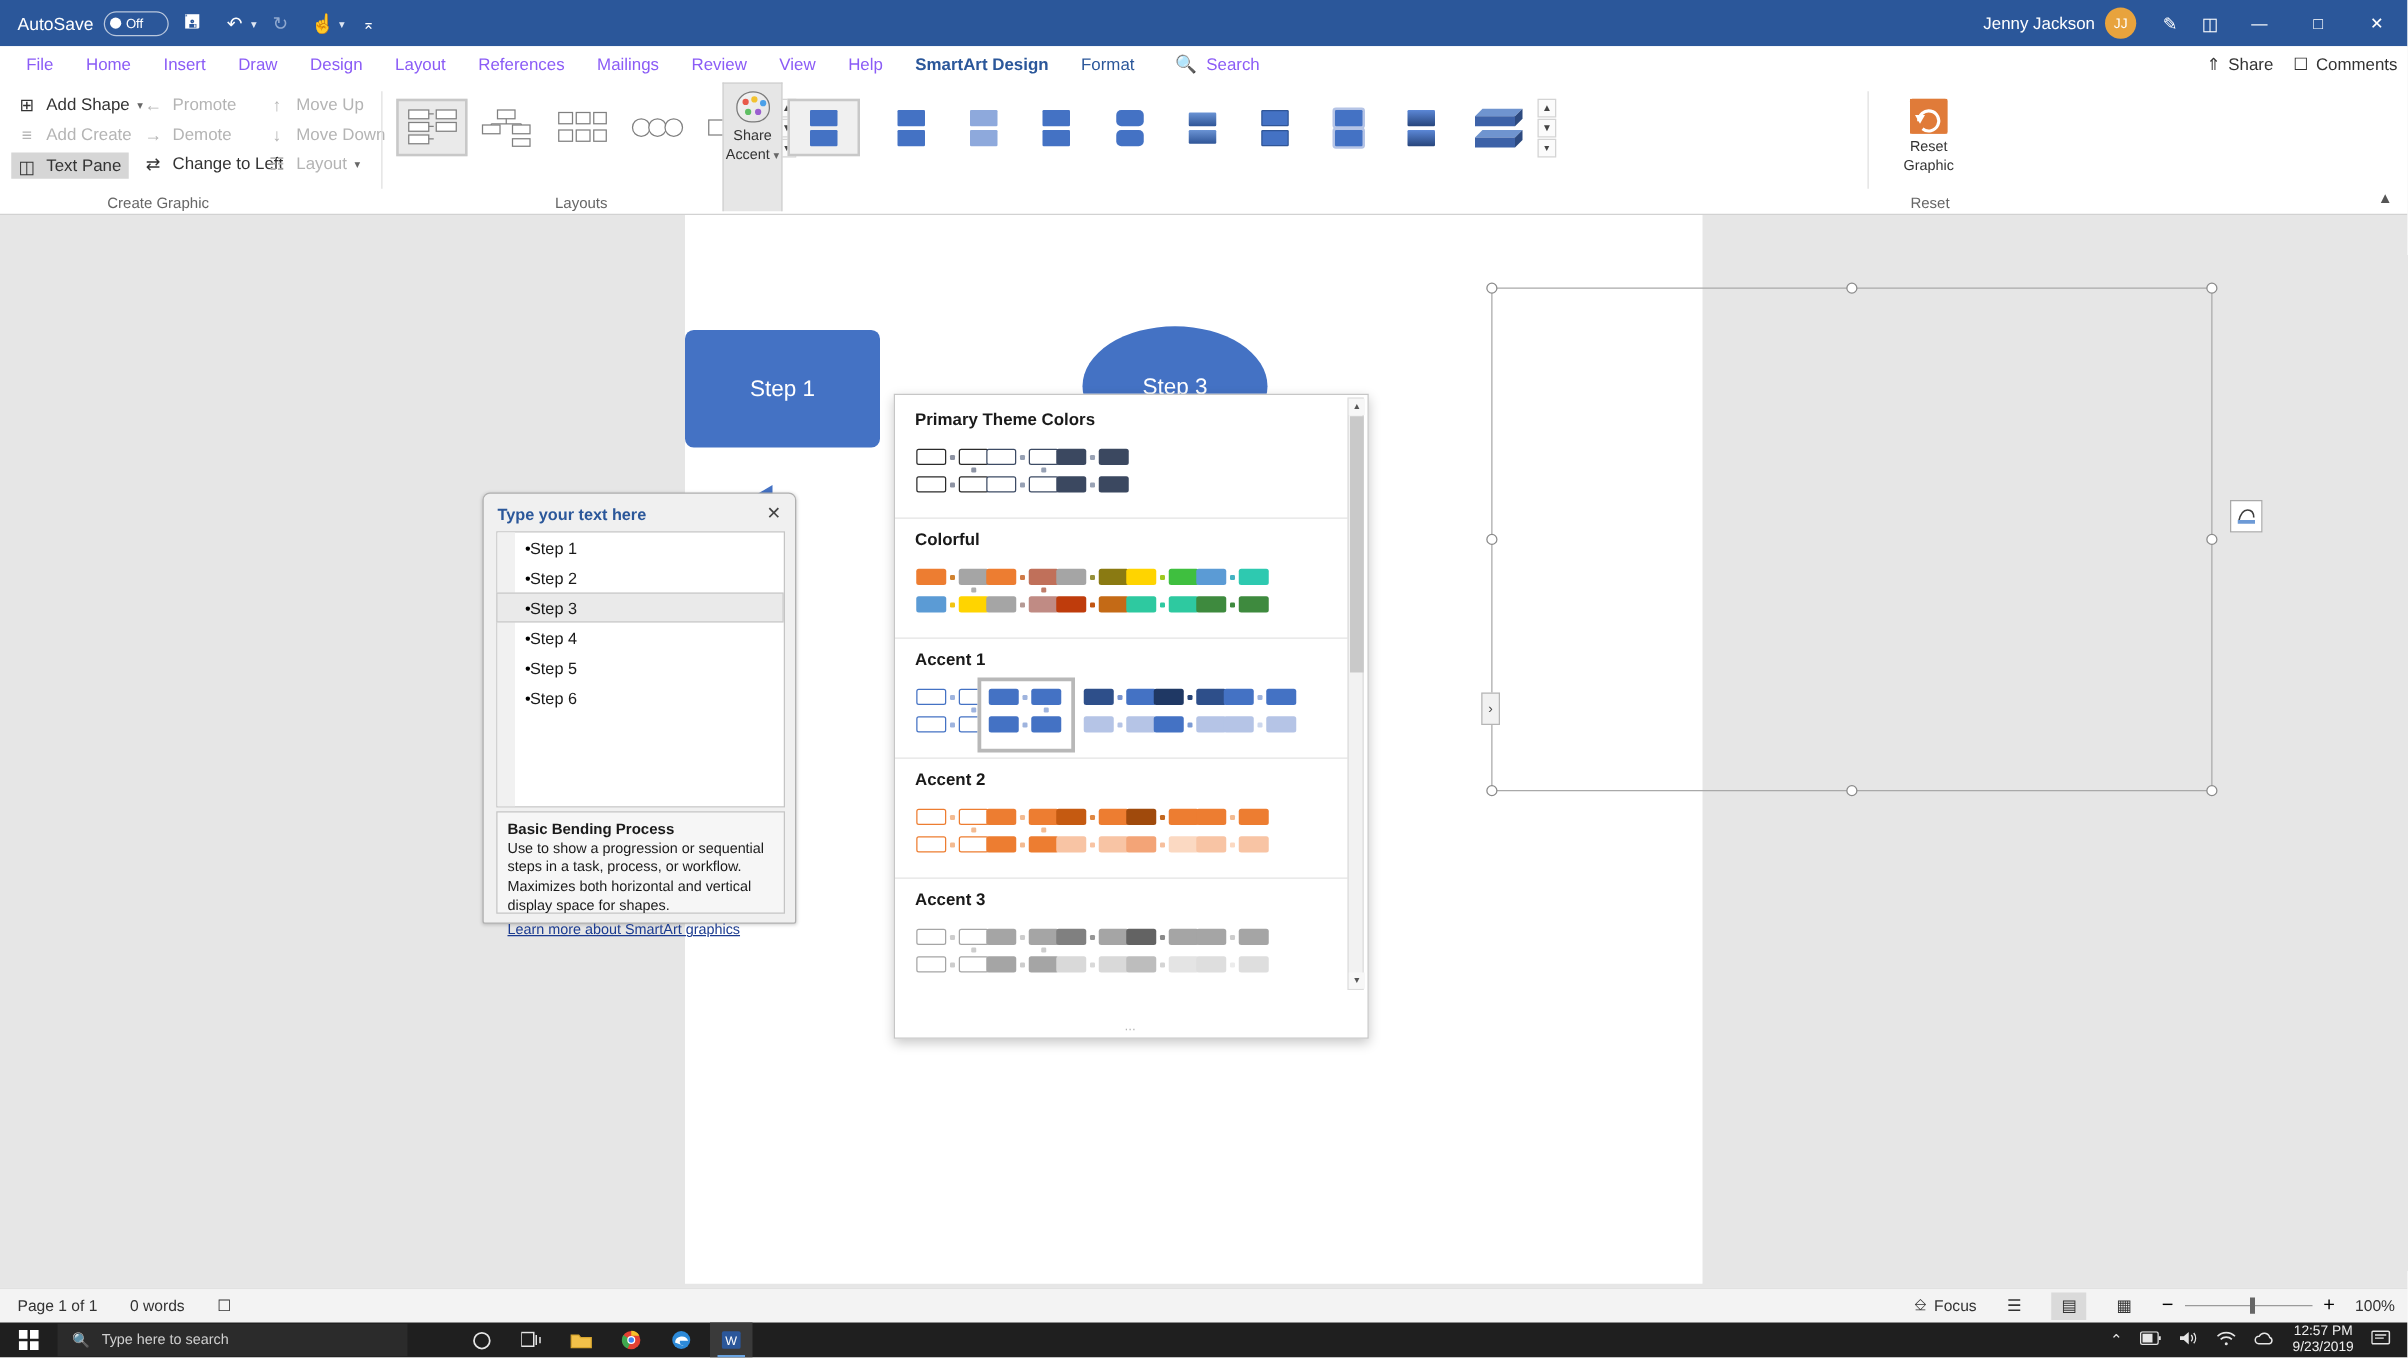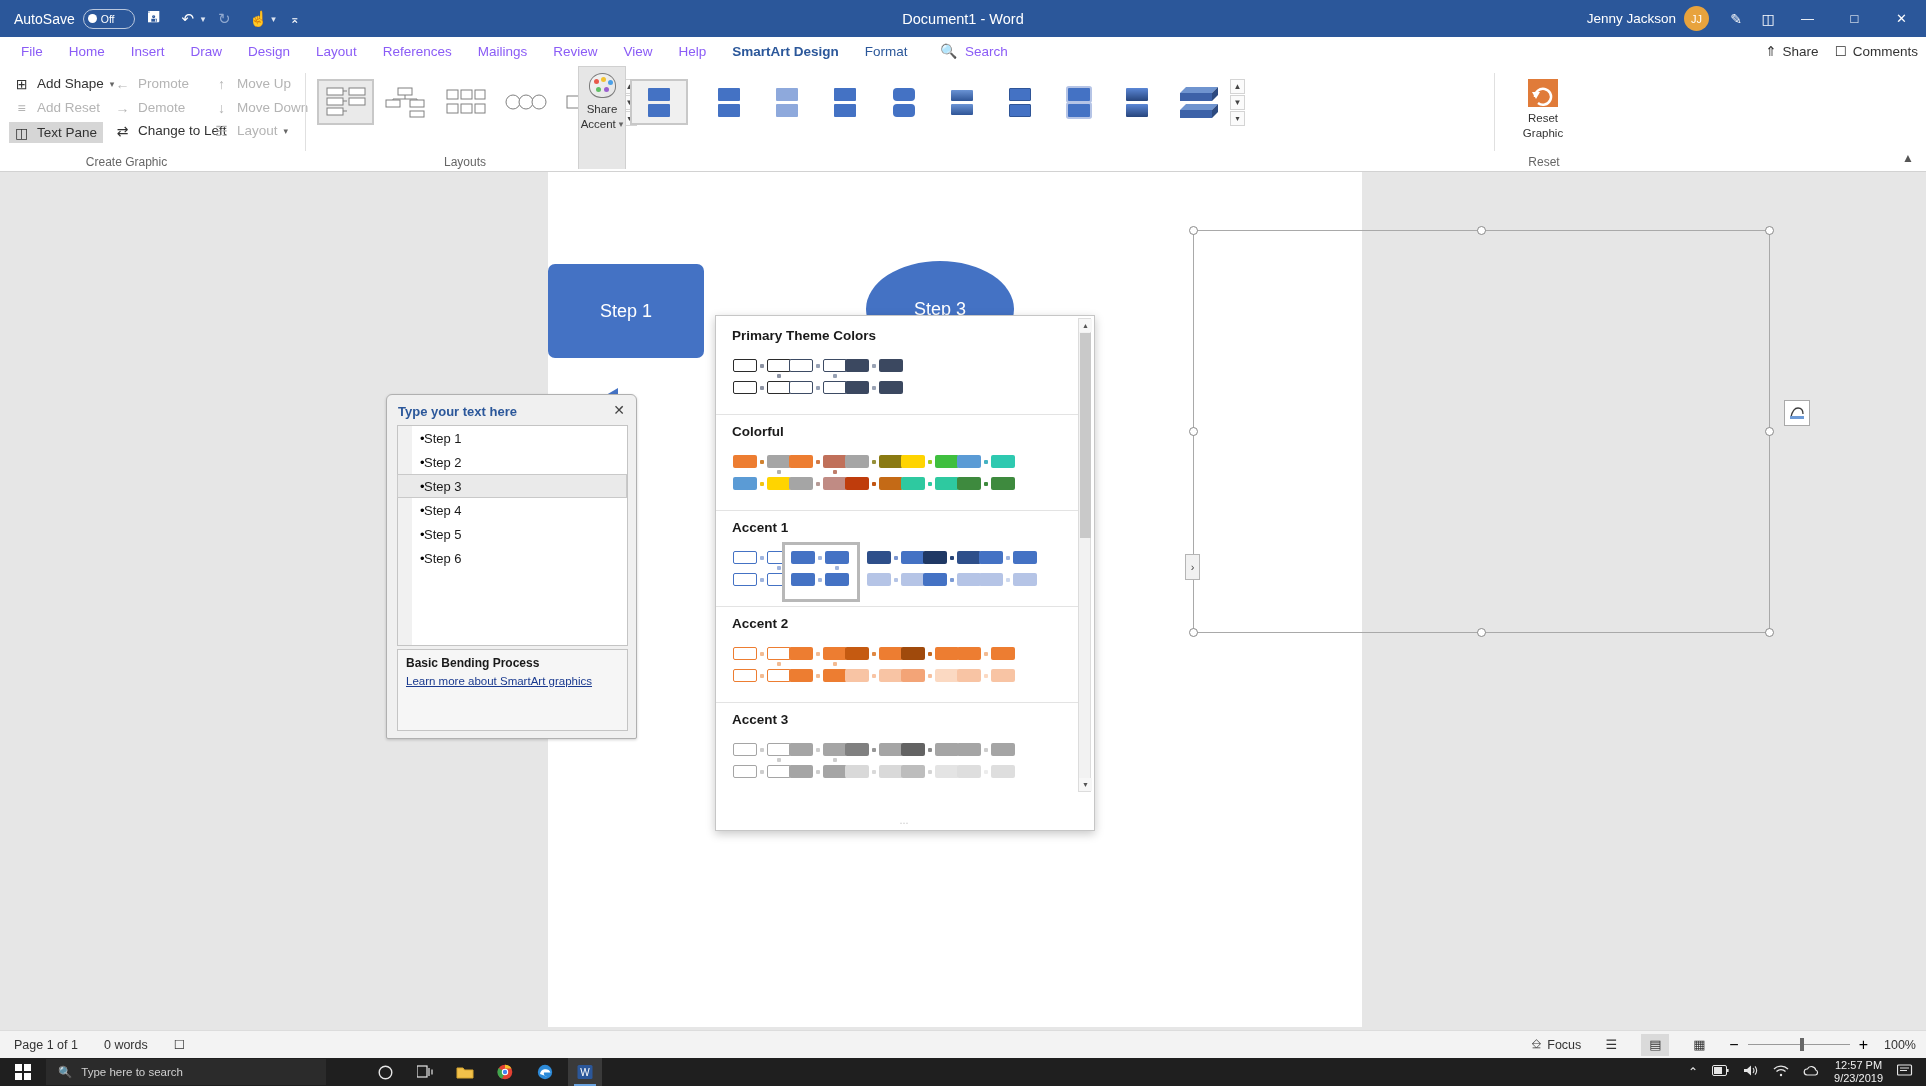--- a/index.html
+++ b/index.html
@@ -336,21 +336,20 @@
         </span>
       </div>
       <span class="qat-btn">🖪</span>
       <span class="qat-btn">↶</span>
       <span class="qat-caret">▾</span>
       <span class="qat-btn" style="color:#8fa8cf">↻</span>
       <span class="qat-btn">☝</span>
       <span class="qat-caret">▾</span>
       <span class="qat-btn" style="font-size:12px">⌅</span>
     </div>
-    <div class="title-center">Document1  -  Word</div>
     <div class="title-right">
       <span class="user-name">Jenny Jackson</span>
       <span class="avatar">JJ</span>
       <span class="tb-icon">✎</span>
       <span class="tb-icon">◫</span>
       <span class="win-btn">—</span>
       <span class="win-btn">□</span>
       <span class="win-btn close">✕</span>
     </div>
   </div>
@@ -388,21 +387,21 @@
   <div class="ribbon">
 
     <div class="grp" style="left:0; width:253px;">
       <div class="cg-item" style="left:12px; top:10px;">
         <span class="cg-ico">⊞</span>
         <span>Add Shape</span>
         <span class="mini-caret">▾</span>
       </div>
       <div class="cg-item dis" style="left:12px; top:34px;">
         <span class="cg-ico">≡</span>
-        <span>Add Reset</span>
+        <span>Add Create</span>
       </div>
       <div class="cg-item sel" style="left:9px; top:57px;">
         <span class="cg-ico">◫</span>
         <span>Text Pane</span>
       </div>
 
       <div class="cg-item dis" style="left:113px; top:10px;">
         <span class="cg-ico">←</span>
         <span>Promote</span>
       </div>
@@ -641,20 +640,21 @@
           <span>Step 5</span>
         </div>
         <div class="tp-row">
           <span class="tp-bullet">•</span>
           <span>Step 6</span>
         </div>
       </div>
 
       <div class="tp-desc">
         <div class="tp-desc-title">Basic Bending Process</div>
+        <div class="tp-desc-body">Use to show a progression or sequential steps in a task, process, or workflow. Maximizes both horizontal and vertical display space for shapes.</div>
         <a class="tp-link" href="#">Learn more about SmartArt graphics</a>
       </div>
     </div>
 
     <div class="ccdd">
       <div class="ccdd-scrollarea">
 
         <div class="cc-sec-title" style="top:12px;">Primary Theme Colors</div>
         <div class="sw" style="left:16px; top:40px;">
           <span class="sw-r" style="left:1px; top:3px;  background:#ffffff; border:1.3px solid #2b2b2b;"></span>

